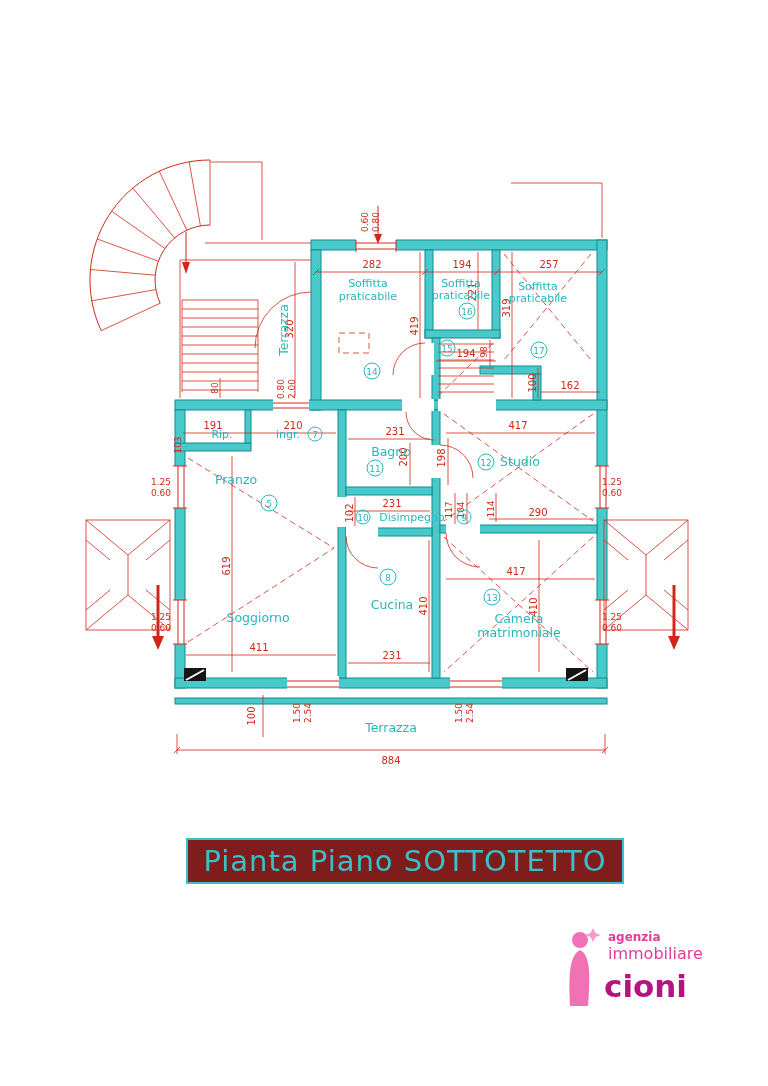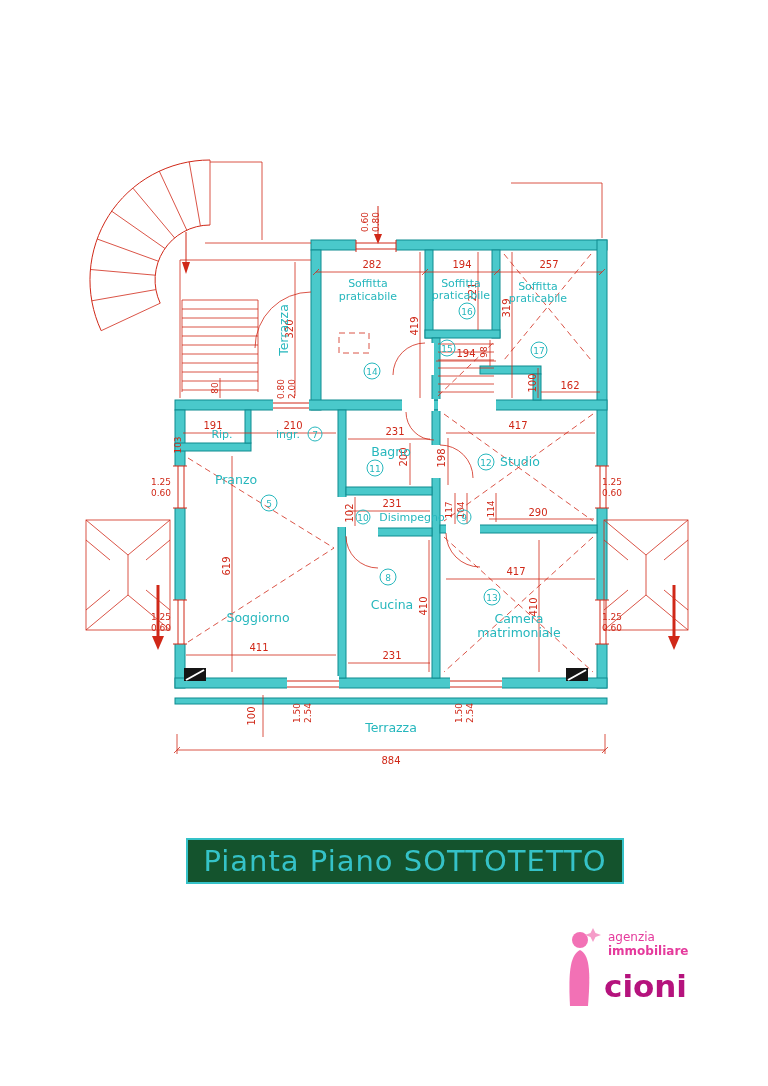--- a/index.html
+++ b/index.html
@@ -19,25 +19,25 @@
 
   text.dim  { fill:#d02818; font-size:10px; text-anchor:middle; }
   text.dim.sm { font-size:9px; }
   text.room { fill:#26b7bd; font-size:12.5px; text-anchor:middle; }
   text.room.sm { font-size:11px; }
   text.rnum { fill:#26b7bd; font-size:9px; text-anchor:middle; }
   circle.rnum-c { fill:none; stroke:#26b7bd; stroke-width:1; }
 
   .title-box { position:absolute; left:186px; top:838px; width:434px; height:42px;
                border:2px solid #35c2c8; display:flex; align-items:center; justify-content:center;
-               color:#35c2c8; font-size:29px; letter-spacing:1px; background:#14532d; }
+               color:#35c2c8; font-size:29px; letter-spacing:1px; background:#7f1d1d; }
 
   .logo { position:absolute; left:560px; top:918px; width:180px; height:95px; }
-  .logo .t1 { position:absolute; left:48px; top:12px; font-size:12px; font-weight:normal; color:#e53a9c; }
-  .logo .t2 { position:absolute; left:48px; top:26px; font-size:12px; font-weight:bold; color:#e53a9c; }
+  .logo .t1 { position:absolute; left:48px; top:12px; font-size:12px; font-weight:bold; color:#e53a9c; }
+  .logo .t2 { position:absolute; left:48px; top:26px; font-size:16px; font-weight:normal; color:#e53a9c; }
   .logo .nm { position:absolute; left:44px; top:50px; font-size:31px; font-weight:bold; color:#b5137d; }
   .logo svg { position:absolute; left:0; top:6px; }
 </style>
 </head>
 <body>
 
 <div class="page">
 
 <svg class="plan" width="768" height="800" viewBox="0 0 768 800" xmlns="http://www.w3.org/2000/svg">
 

